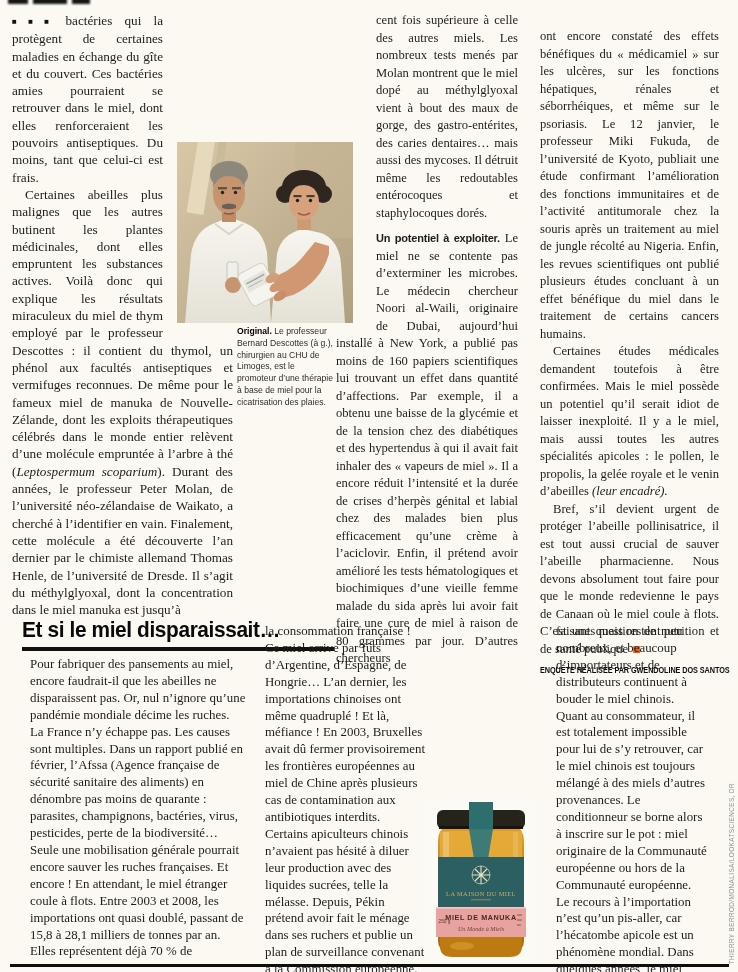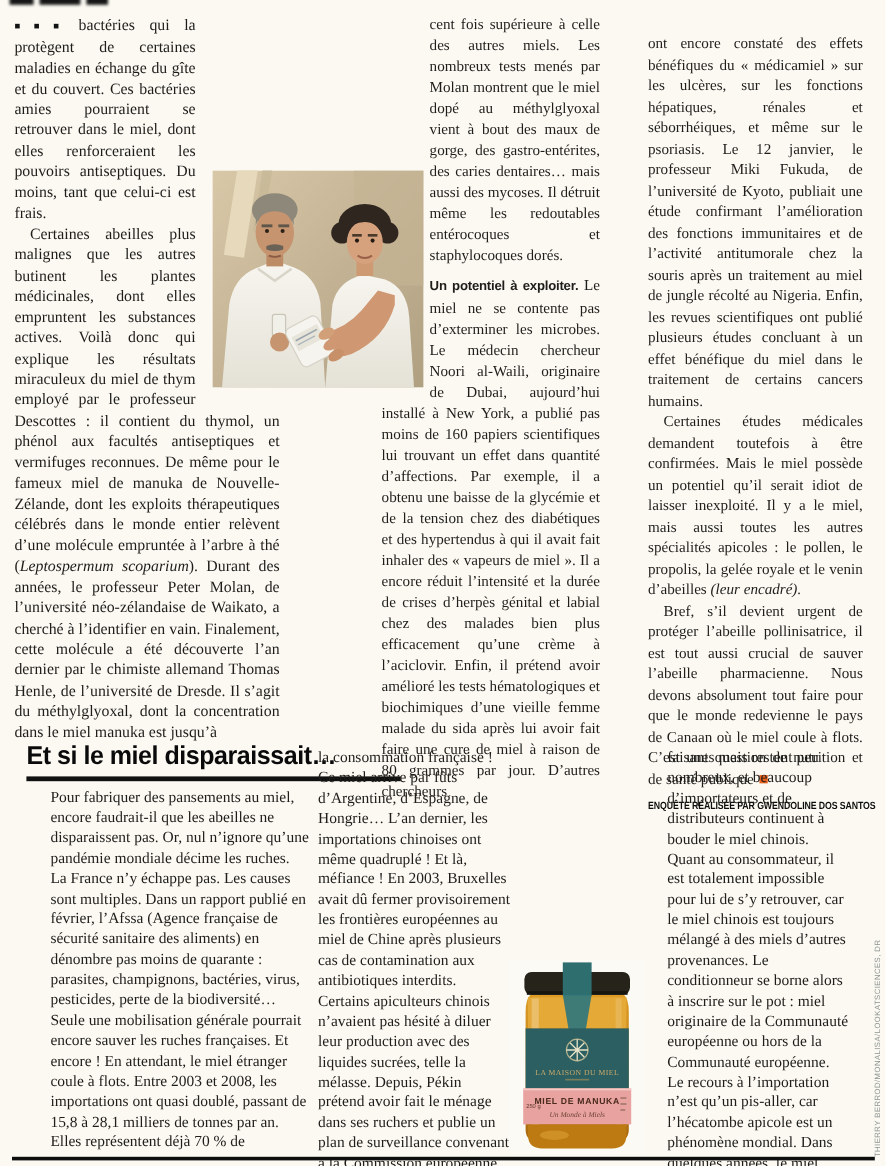--- a/index.html
+++ b/index.html
@@ -1,37 +1,37 @@
 <!DOCTYPE html>
 <html lang="fr"><head>
 <meta charset="utf-8">
 <style>
   html,body{margin:0;padding:0;}
   .page{position:relative;width:738px;height:972px;background:#fbf9f2;font-family:"Liberation Serif",serif;color:#1e1d1a;overflow:hidden;text-decoration:underline;}
   .col{position:absolute;text-align:justify;}
   .col p{margin:0;}
   #col1{left:12px;top:12px;width:221px;font-size:13.2px;line-height:17.3px;}
-  #col2{left:318px;top:12px;width:182px;font-size:12.6px;line-height:17.5px;}
+  #col2{left:336px;top:12px;width:182px;font-size:12.6px;line-height:17.5px;}
   #col3{left:540px;top:28px;width:179px;font-size:12.6px;line-height:17.5px;}
   .indent{text-indent:13px;}
   .gap{margin-top:8px !important;}
   .ph-spacer-r{float:right;width:70px;height:186px;margin-top:128px;}
   .ph-spacer-l{float:left;width:40px;height:186px;margin-top:128px;}
   .cont-marker{font-size:8px;letter-spacing:2.5px;margin-right:5px;color:#121212;vertical-align:1px;}
   .endsq{font-size:9px;color:#e8601c;margin-left:4px;vertical-align:1px;font-family:"DejaVu Sans",sans-serif;}
   .lead-in{font-family:"Liberation Sans",sans-serif;font-weight:bold;font-size:11px;letter-spacing:-.2px;}
   .byline{margin-top:4px !important;font-family:"Liberation Sans",sans-serif;font-weight:bold;font-size:8.7px;white-space:nowrap;transform:scaleX(.84);transform-origin:left;letter-spacing:-.1px;color:#0d0d0d;}
   .photo{position:absolute;left:177px;top:142px;width:176px;height:181px;}
   .caption{position:absolute;left:237px;top:326px;width:99px;font-family:"Liberation Sans",sans-serif;font-size:8.6px;line-height:11.8px;color:#2e2d2a;text-align:left;}
   .caption b{color:#000;}
   .box-title{position:absolute;left:22px;top:618px;font-family:"Liberation Sans",sans-serif;font-weight:bold;font-size:21.5px;letter-spacing:-.4px;color:#0a0a0a;transform:scaleX(.97);transform-origin:left;white-space:nowrap;}
   .box-rule{position:absolute;left:22px;top:647px;width:312px;height:3.5px;background:#111;}
   .bcol{position:absolute;text-align:left;font-size:12.9px;line-height:16.9px;}
   .bcol p{margin:0;}
-  #bcol1{left:42px;top:656px;width:216px;}
+  #bcol1{left:30px;top:656px;width:216px;}
   #bcol2{left:265px;top:623px;width:206px;}
   #bcol3{left:498px;top:623px;width:209px;}
   .jar-spacer-r{float:right;width:45px;height:175px;margin-top:170px;}
   .jar-spacer-l{float:left;width:58px;height:146px;margin-top:200px;}
   .jar{position:absolute;left:424px;top:799px;width:114px;height:163px;}
   .bottom-rule{position:absolute;left:10px;top:964px;width:719px;height:2.5px;background:#0e0e0e;}
   .credit-vertical{position:absolute;right:3px;bottom:8px;writing-mode:vertical-rl;transform:rotate(180deg);font-family:"Liberation Sans",sans-serif;font-size:6.4px;letter-spacing:.4px;color:#8d9490;}
   .artifact{position:absolute;left:8px;top:-3px;width:100px;height:11px;}
   .artifact span{display:inline-block;background:#151515;height:7px;filter:blur(1.3px);margin-right:5px;vertical-align:top;}
   .a1{width:20px;} .a2{width:34px;} .a3{width:18px;}
@@ -119,20 +119,23 @@
           <line x1="71" y1="136" x2="91" y2="136" stroke="#9aa4ac" stroke-width="1.4"></line>
           <line x1="71" y1="140" x2="87" y2="140" stroke="#aeb6bc" stroke-width="1"></line>
         </g>
         <ellipse cx="95" cy="136" rx="7" ry="4.4" fill="#d2a078" transform="rotate(-30 95 136)"></ellipse>
         <ellipse cx="99" cy="145" rx="7" ry="4.4" fill="#cf9872" transform="rotate(-30 99 145)"></ellipse>
         <ellipse cx="103" cy="154" rx="7" ry="4.4" fill="#c89068" transform="rotate(-30 103 154)"></ellipse>
       </g>
     </svg>
   </div>
 
+  <div class="caption">
+    <b>Original.</b><span> Le professeur Bernard Descottes (à g.), chirurgien au CHU de Limoges, est le promoteur d’une thérapie à base de miel pour la cicatrisation des plaies.</span>
+  </div>
 
   <div class="box-title">Et si le miel disparaissait…</div>
   <div class="box-rule"></div>
 
   <div class="bcol" id="bcol1">
     <p>Pour fabriquer des pansements au miel, encore faudrait-il que les abeilles ne disparaissent pas. Or, nul n’ignore qu’une pandémie mondiale décime les ruches. La France n’y échappe pas. Les causes sont multiples. Dans un rapport publié en février, l’Afssa (Agence française de sécurité sanitaire des aliments) en dénombre pas moins de quarante : parasites, champignons, bactéries, virus, pesticides, perte de la biodiversité… Seule une mobilisation générale pourrait encore sauver les ruches françaises. Et encore ! En attendant, le miel étranger coule à flots. Entre 2003 et 2008, les importations ont quasi doublé, passant de 15,8 à 28,1 milliers de tonnes par an. Elles représentent déjà 70 % de</p>
   </div>
   <div class="bcol" id="bcol2">
     <div class="jar-spacer-r"></div>
     <p>la consommation française ! Ce miel arrive par fûts d’Argentine, d’Espagne, de Hongrie… L’an dernier, les importations chinoises ont même quadruplé ! Et là, méfiance ! En 2003, Bruxelles avait dû fermer provisoirement les frontières européennes au miel de Chine après plusieurs cas de contamination aux antibiotiques interdits. Certains apiculteurs chinois n’avaient pas hésité à diluer leur production avec des liquides sucrées, telle la mélasse. Depuis, Pékin prétend avoir fait le ménage dans ses ruchers et publie un plan de surveillance convenant à la Commission européenne. Les contrôles aux frontières des services vétérinaires sont globalement satis-</p>

